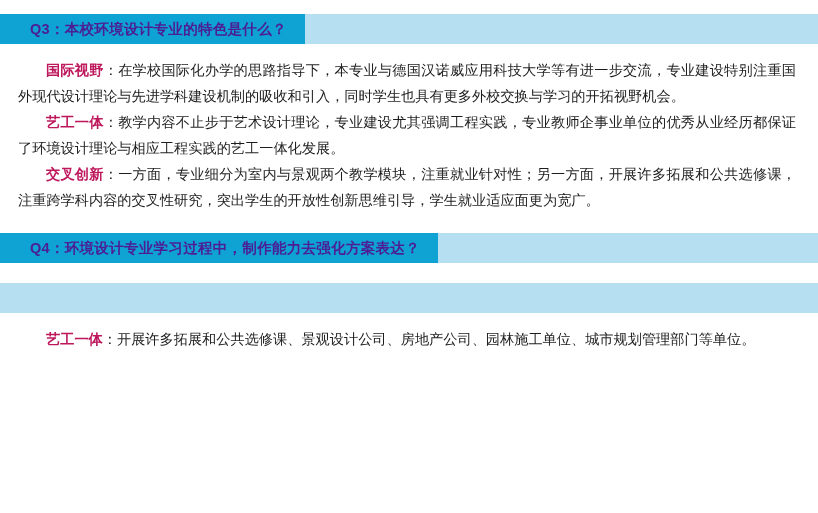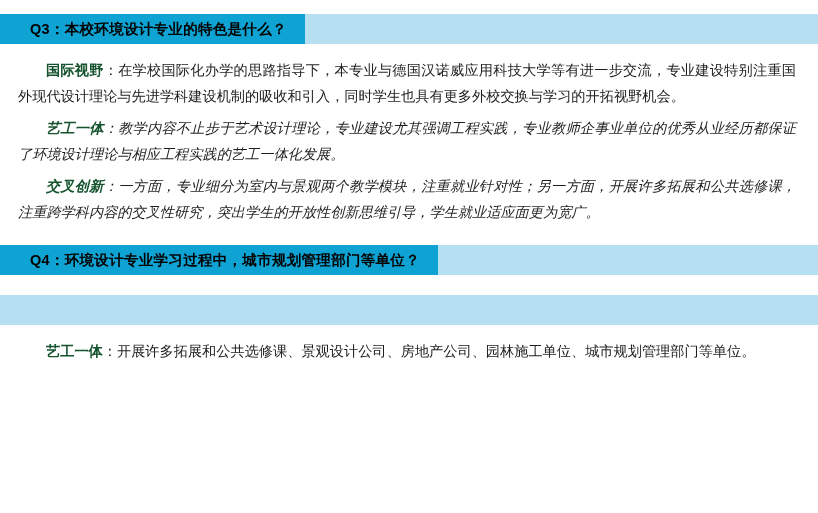--- a/index.html
+++ b/index.html
@@ -25,21 +25,21 @@
   
   .qbar {
     position: relative;
     display: flex;
     align-items: stretch;
     height: 30px;
     margin: 0;
   }
   .qbar .qbar-main {
     background: #0fa3d4;
-    color: #000000;
+    color: #4c1d95;
     display: flex;
     align-items: center;
     padding: 0 18px 0 30px;
     font-size: 14.5px;
     font-weight: bold;
     letter-spacing: 0.3px;
     white-space: nowrap;
   }
   .qbar .qbar-tail {
     flex: 1 1 auto;
@@ -50,31 +50,29 @@
   .para {
     font-size: 14.2px;
     line-height: 26px;
     color: #1d1d1d;
     margin: 0;
     padding: 0 22px 0 18px;
     text-align: justify;
   }
   .para .lead {
     font-weight: bold;
-    color: #14532d;
+    color: #be185d;
   }
   .para.indent {
     text-indent: 28px;
   }
   .block {
     padding-top: 13px;
   }
   .block .para + .para {
-    margin-top: 6px;
-    font-style: italic;
   }
   .gap-before-bar {
     height: 20px;
   }
   .gap-small {
     height: 14px;
   }
 </style>
 </head>
 <body>
@@ -90,21 +88,21 @@
 
   <div class="block">
     <p class="para indent"><span class="lead">国际视野</span><span>：在学校国际化办学的思路指导下，本专业与德国汉诺威应用科技大学等有进一步交流，专业建设特别注重国外现代设计理论与先进学科建设机制的吸收和引入，同时学生也具有更多外校交换与学习的开拓视野机会。</span></p>
     <p class="para indent"><span class="lead">艺工一体</span><span>：教学内容不止步于艺术设计理论，专业建设尤其强调工程实践，专业教师企事业单位的优秀从业经历都保证了环境设计理论与相应工程实践的艺工一体化发展。</span></p>
     <p class="para indent"><span class="lead">交叉创新</span><span>：一方面，专业细分为室内与景观两个教学模块，注重就业针对性；另一方面，开展许多拓展和公共选修课，注重跨学科内容的交叉性研究，突出学生的开放性创新思维引导，学生就业适应面更为宽广。</span></p>
   </div>
 
   <div class="gap-before-bar"></div>
 
   <div class="qbar">
-    <div class="qbar-main">Q4：环境设计专业学习过程中，城市规划管理部门等单位？</div>
+    <div class="qbar-main">Q4：环境设计专业学习过程中，制作能力去强化方案表达？</div>
     <div class="qbar-tail"></div>
   </div>
 
 
   <div class="gap-before-bar"></div>
 
   <div class="qbar">
     <div class="qbar-tail"></div>
   </div>
 

